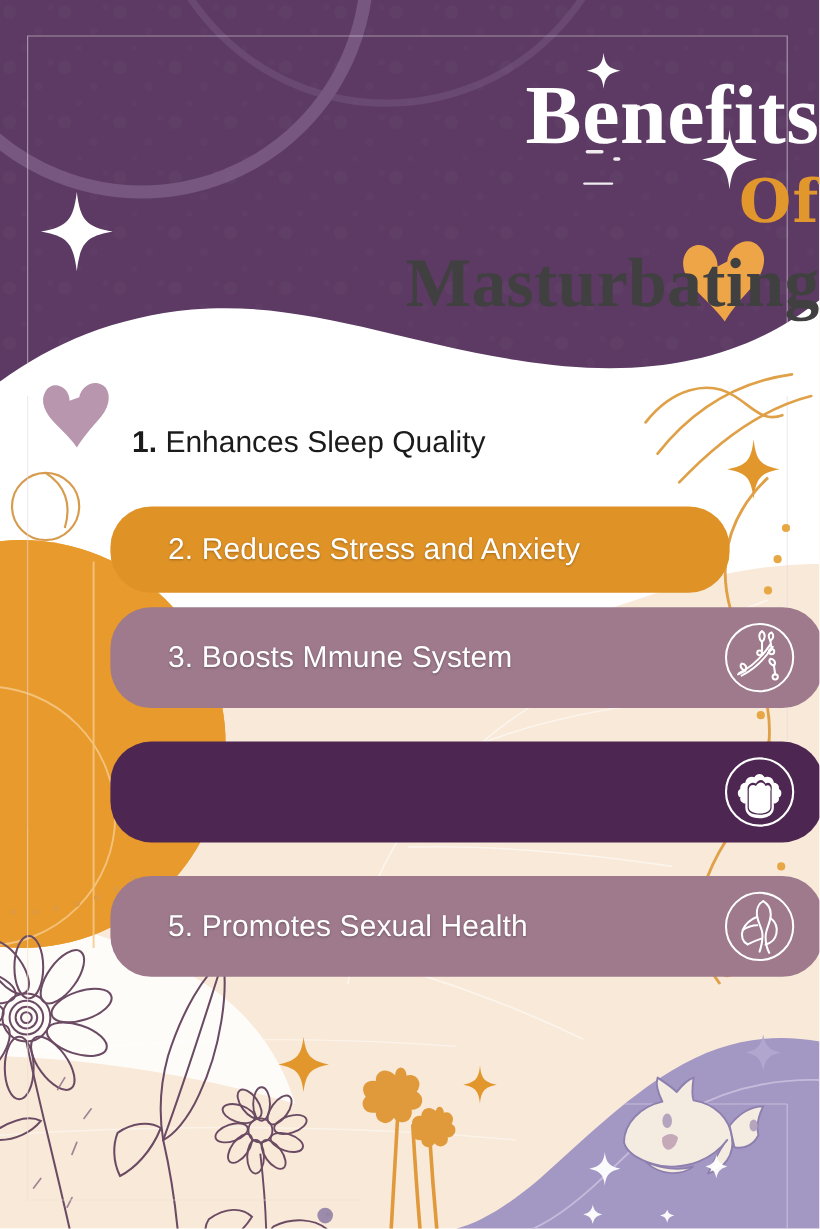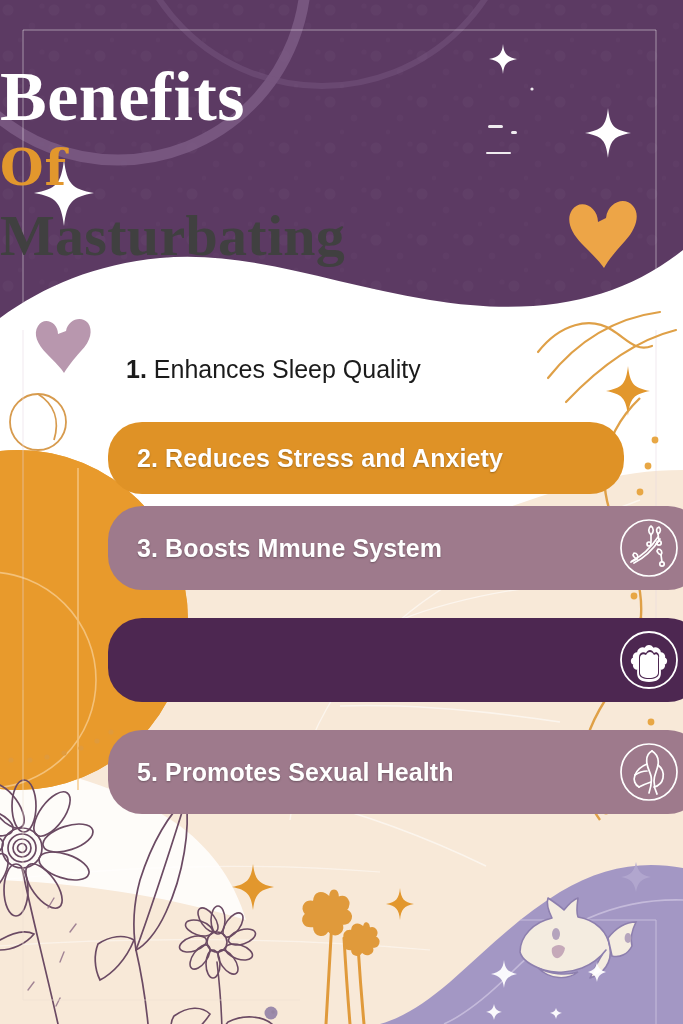--- a/index.html
+++ b/index.html
@@ -10,59 +10,59 @@
     position:relative;
   }
   #poster { position:absolute; inset:0; width:683px; height:1024px; overflow:hidden; background:#fff; }
 
   .layer { position:absolute; inset:0; width:683px; height:1024px; }
   svg.layer { display:block; }
 
   
   #content { position:absolute; inset:0; z-index:40; }
 
-  .title-block { position:absolute; left:0; top:58px; width:683px; text-align:left; }
+  .title-block { position:absolute; left:0; top:58px; width:683px; text-align:right; }
   .t-benefits {
     font-family:"Liberation Serif", serif;
     font-size:70px; line-height:78px; font-weight:700;
     color:#ffffff; letter-spacing:0.5px;
   }
   .t-of {
     font-family:"DejaVu Serif", serif;
     font-size:50px; line-height:52px; font-weight:700; 
     color:#e2972d; margin-top:6px; letter-spacing:1px;
   }
   .t-main {
     font-family:Liberation Serif, serif;
     font-size:58px; line-height:76px; font-weight:700;
     color:#404040; margin-top:4px; letter-spacing:0.3px;
   }
 
   
-  #list { position:absolute; left:16px; top:344px; width:662px; }
+  #list { position:absolute; left:0; top:344px; width:662px; }
 
   .row { position:relative; height:50px; margin-bottom:0; }
 
   .row-plain {
     position:absolute; left:110px; top:0;
     font-size:25px; line-height:50px; color:#1b1b1b; font-weight:400;
     white-space:nowrap;
   }
   .row-plain .num { font-weight:600; }
 
   .bar {
     position:absolute;
     display:flex; align-items:center;
     border-radius:34px;
     color:#ffffff;
     text-shadow:0 1px 2px rgba(0,0,0,0.30);
   }
   .bar .label {
-    font-size:25px; font-weight:700; white-space:nowrap;
-    padding-left:29px; letter-spacing:0.1px;
+    font-size:25px; font-weight:400; white-space:nowrap;
+    padding-left:48px; letter-spacing:0.1px;
   }
   .bar .ico {
     position:absolute; right:22px; top:50%;
     width:62px; height:62px; margin-top:-31px;
   }
   .bar .ico svg { display:block; width:62px; height:62px; }
 
   #bar2 { left:92px; top:78px;  width:516px; height:72px; background:#df9226; }
   #bar3 { left:92px; top:162px; width:594px; height:84px; background:#9e7a8c; }
   #bar4 { left:92px; top:274px; width:594px; height:84px; background:#4d2751; }

